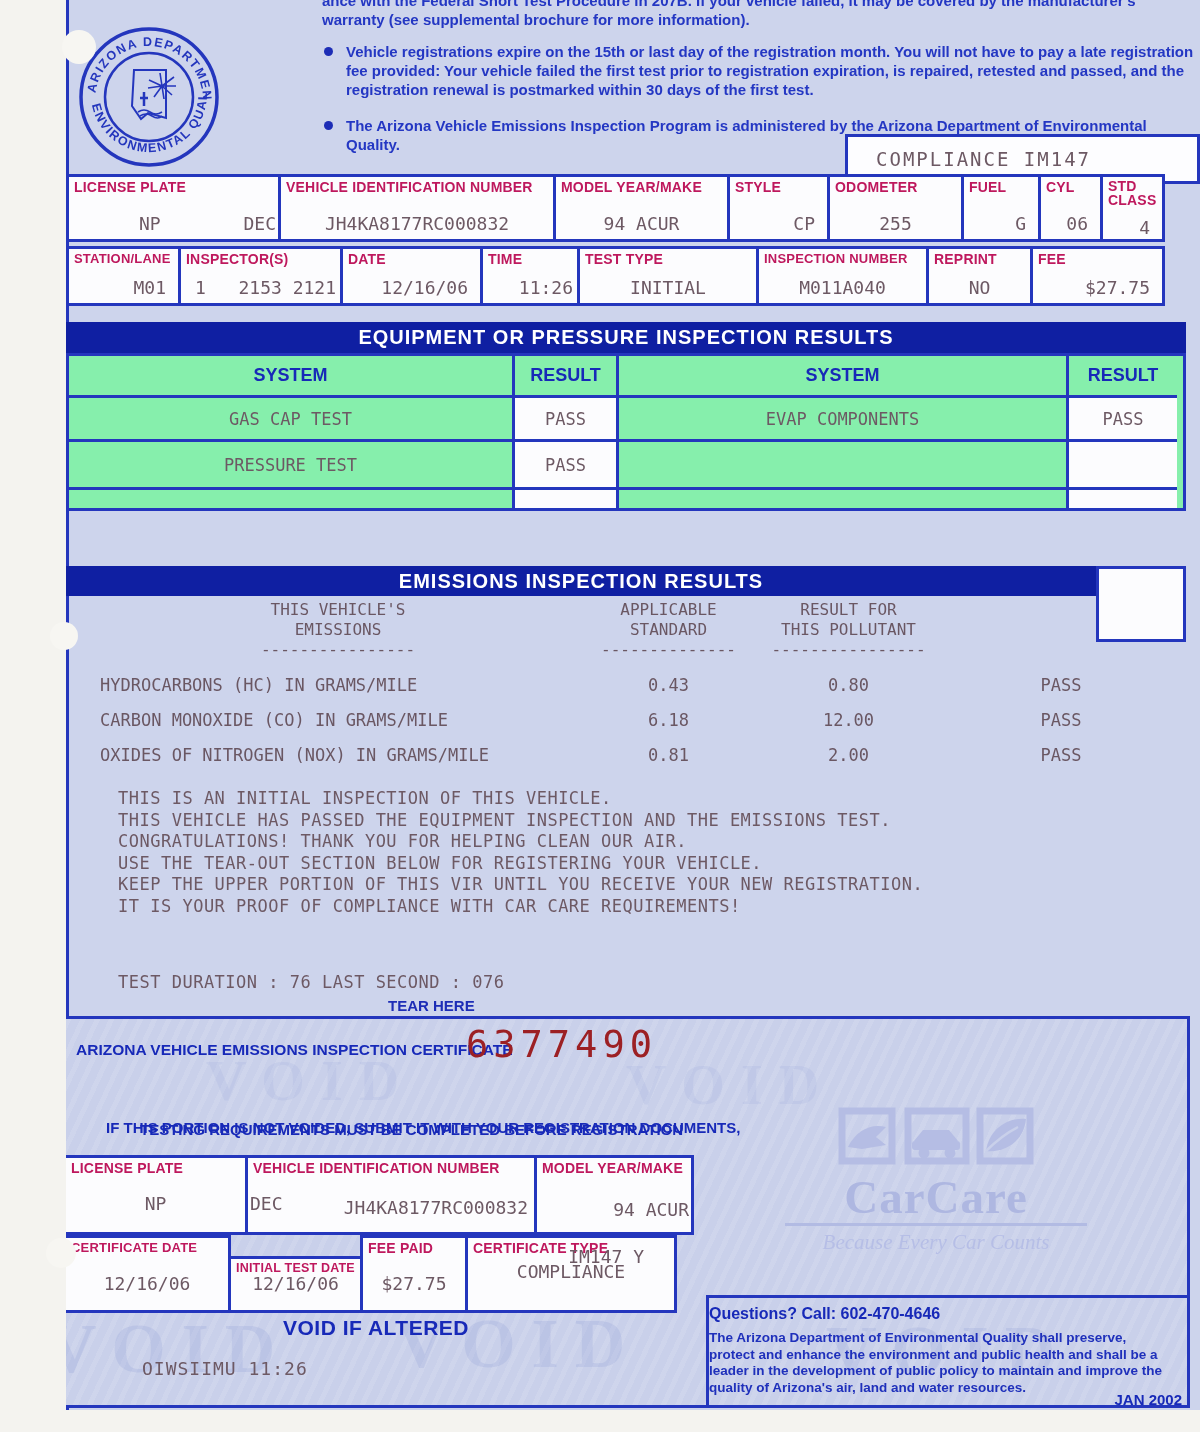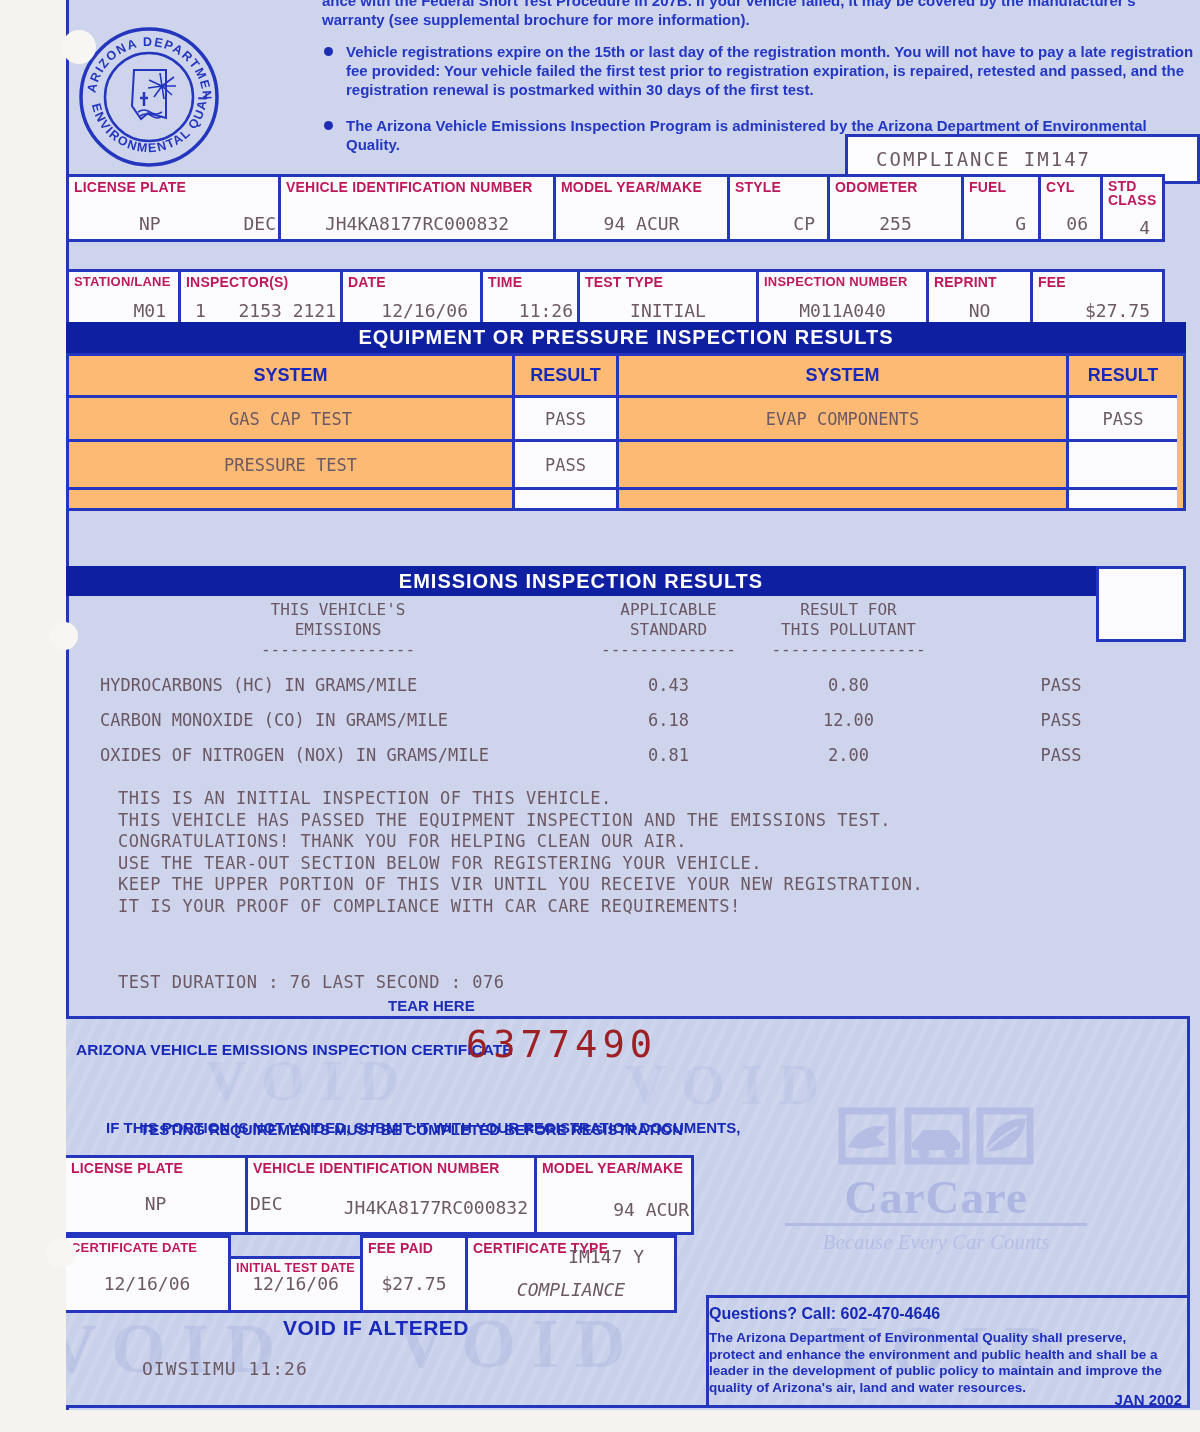--- a/index.html
+++ b/index.html
@@ -29,21 +29,21 @@
   .bdot{position:absolute;left:2px;top:5px;width:9px;height:9px;border-radius:50%;background:#1d2db6;}
   .seal{position:absolute;left:78px;top:26px;width:142px;height:142px;}
   
   .fr-label{position:absolute;left:398px;top:146px;font:bold 19px "Liberation Sans",sans-serif;color:#1729b8;}
   .fr-box{position:absolute;left:845px;top:134px;width:355px;height:50px;background:#fdfdff;
           border:3px solid #2436bd;box-sizing:border-box;}
   .fr-val{position:absolute;left:28px;top:11px;font-size:19px;letter-spacing:2px;}
   
   .eq{position:absolute;left:66px;top:353px;width:1120px;height:158px;border:3px solid #2436bd;
       display:grid;grid-template-columns:446px 104px 450px 108px;grid-template-rows:42px 44px 48px auto;
-      box-sizing:border-box;background:#fdba74;}
+      box-sizing:border-box;background:#86efac;}
   .eqc{border-right:3px solid #2436bd;border-bottom:3px solid #2436bd;position:relative;}
   .eqc.lastc{border-right:none;}
   .eqc.lastr{border-bottom:none;}
   .eqc.white{background:#fcfcfe;}
   .eqh{display:flex;align-items:center;justify-content:center;font:bold 18px "Liberation Sans",sans-serif;color:#1729b8;}
   .eqv{display:flex;align-items:center;justify-content:center;font-size:17px;}
   
   .em{position:absolute;left:100px;top:600px;width:1086px;font-family:"DejaVu Sans Mono",monospace;
       color:#6a5763;font-size:16px;line-height:20px;}
   .emrow{display:grid;grid-template-columns:476px 185px 175px 250px;}
@@ -161,21 +161,21 @@
     <div class="cell" style="width:65px;">
       <span class="lbl">CYL</span>
       <span class="val r">06</span>
     </div>
     <div class="cell" style="width:65px;">
       <span class="lbl" style="width:44px;line-height:14px;">STD CLASS</span>
       <span class="val r" style="bottom:1px;">4</span>
     </div>
   </div>
 
-  <div class="trow" style="left:66px;top:246px;height:60px;margin-top:23px;">
+  <div class="trow" style="left:66px;top:246px;height:60px;">
     <div class="cell" style="width:115px;">
       <span class="lbl" style="font-size:13px;">STATION/LANE</span>
       <span class="val r">M01</span>
     </div>
     <div class="cell" style="width:165px;">
       <span class="lbl">INSPECTOR(S)</span>
       <span class="val l" style="width:30px;">1</span>
       <span class="val r" style="padding-right:4px;">2153 2121</span>
     </div>
     <div class="cell" style="width:143px;">
@@ -318,21 +318,21 @@
         <span class="lbl" style="font-size:12.5px;">INITIAL TEST DATE</span>
         <span class="val" style="bottom:16px;">12/16/06</span>
       </div>
       <div class="cell" style="width:108px;">
         <span class="lbl">FEE PAID</span>
         <span class="val" style="bottom:16px;">$27.75</span>
       </div>
       <div class="cell" style="width:212px;">
         <span class="lbl">CERTIFICATE TYPE</span>
         <span class="val r" style="top:8px;bottom:auto;padding-right:30px;">IM147  Y</span>
-        <span class="val" style="bottom:10px;font-style:italic;">COMPLIANCE</span>
+        <span class="val" style="bottom:28px;">COMPLIANCE</span>
       </div>
     </div>
 
     <div class="void">VOID IF ALTERED</div>
     <div class="audit dm">OIWSIIMU 11:26</div>
 
     <div class="carcare">
       <svg width="200" height="64" viewBox="0 0 200 64">
         <g fill="none" stroke="#b5bde4" stroke-width="7">
           <rect x="6" y="6" width="50" height="50"></rect>

